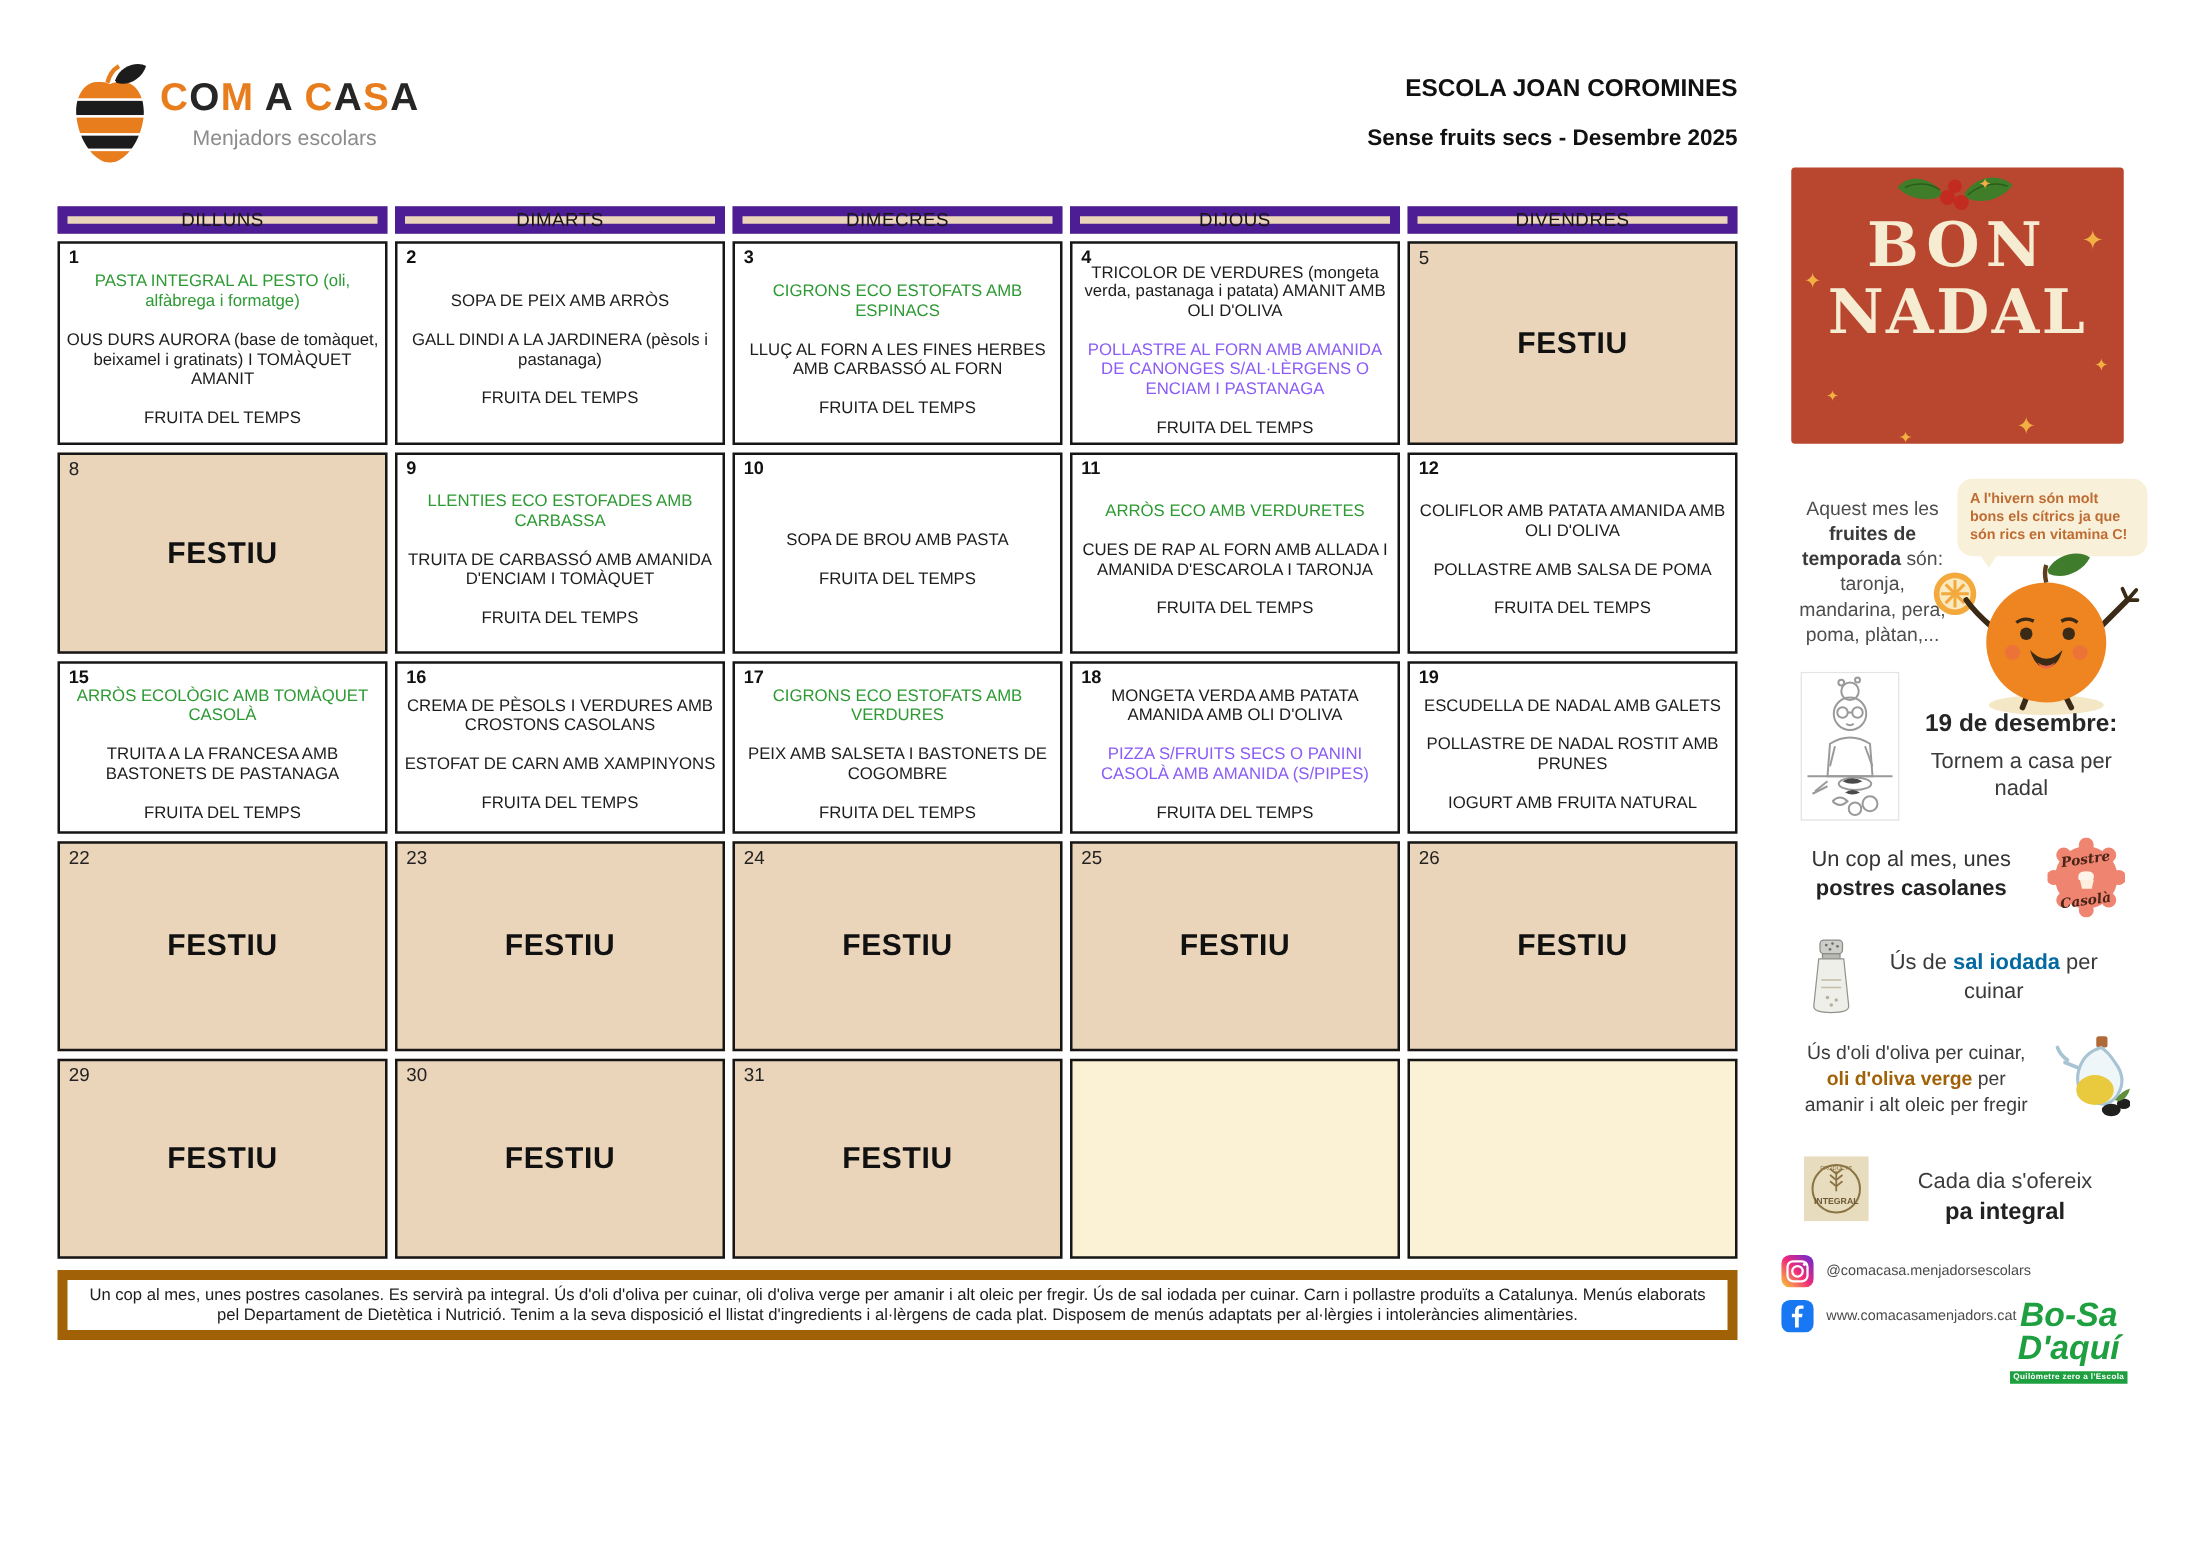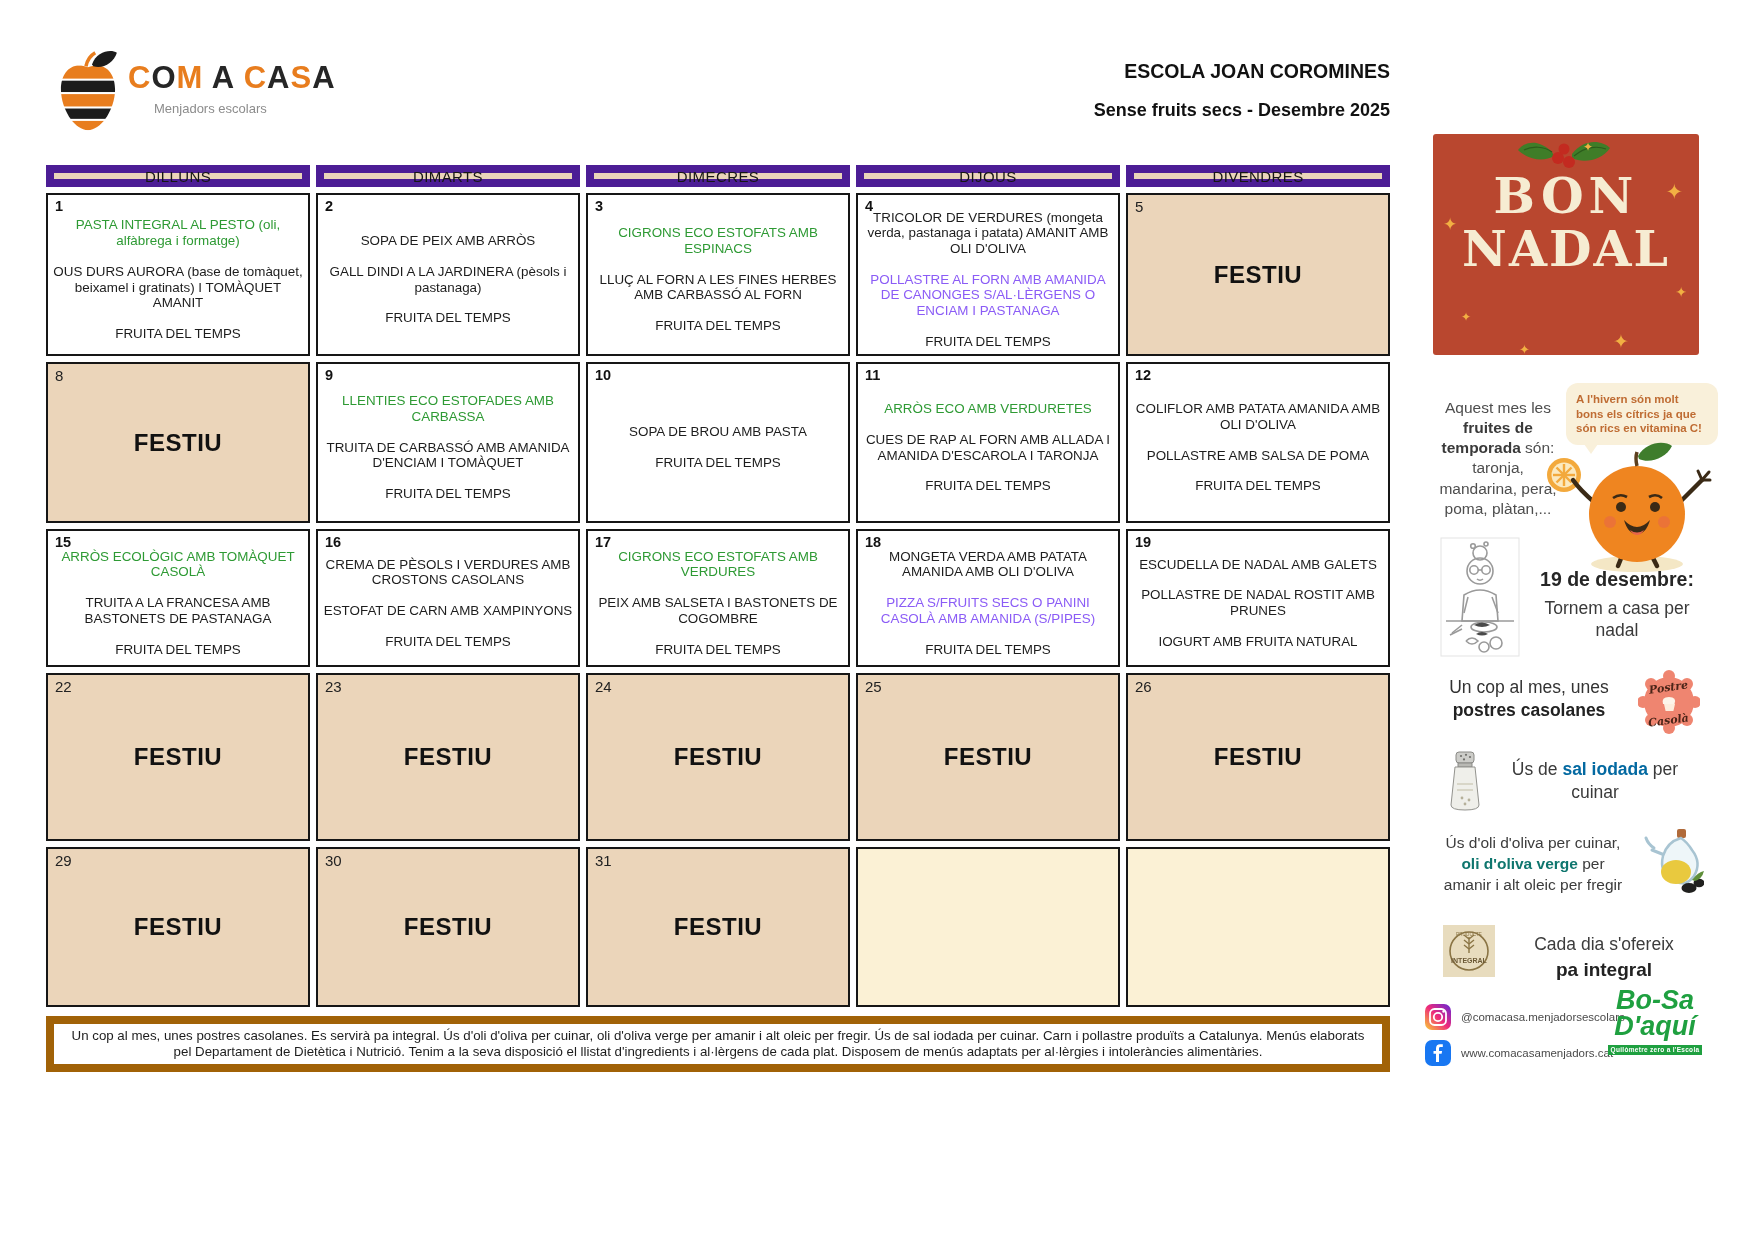--- a/index.html
+++ b/index.html
@@ -6,21 +6,21 @@
   html,body{background:#fff}
   body{font-family:"Liberation Sans",sans-serif;width:1754px;height:1241px;position:relative;color:#1d1d1d}
   .page{position:absolute;inset:0;width:1754px;height:1241px;overflow:hidden;background:#fff}
 
   
   .logo-apple{position:absolute;left:55px;top:48px;width:66px;height:86px}
   .brand-text{position:absolute;left:128px;top:60px}
   .brand-name{font-size:31px;font-weight:800;letter-spacing:1px;white-space:pre}
   .brand-name .o{color:#e87d1e}
   .brand-name .d{color:#262626}
-  .brand-tagline{font-size:13px;color:#8c8c8c;margin-top:5px;margin-left:26px}
+  .brand-tagline{font-size:17px;color:#8c8c8c;margin-top:5px;margin-left:26px}
 
   .school-block{position:absolute;left:900px;top:60px;width:490px;text-align:right}
   .school-name{font-size:19.5px;font-weight:700;color:#111}
   .menu-title{font-size:18px;font-weight:700;color:#111;margin-top:17px}
 
   
   .calendar{position:absolute;left:46px;top:165px;width:1344px;display:grid;
             grid-template-columns:repeat(5,1fr);
             grid-template-rows:22px 163px 161px 138px 168px 160px;gap:6px}
   .cal-head{background:#ebd5ba;border:8px solid #4c1d95;display:flex;align-items:center;justify-content:center;
@@ -76,35 +76,35 @@
   .postres-text b{color:#222}
   .postre-badge{position:absolute;left:1638px;top:670px;width:62px;height:64px}
 
   .salt-icon{position:absolute;left:1447px;top:750px;width:36px;height:62px}
   .salt-text{position:absolute;left:1486px;top:758px;width:218px;font-size:17.5px;color:#3a3a3a;
              text-align:center;line-height:1.32}
   .salt-text b{color:#0369a1}
 
   .oil-text{position:absolute;left:1424px;top:833px;width:218px;font-size:15.5px;color:#3c3c3c;
             text-align:center;line-height:1.35}
-  .oil-text b{color:#0f766e}
+  .oil-text b{color:#a16207}
   .oil-icon{position:absolute;left:1642px;top:828px;width:62px;height:68px}
 
   .bread-badge{position:absolute;left:1443px;top:925px;width:52px;height:52px}
   .bread-text{position:absolute;left:1500px;top:932px;width:208px;font-size:17.5px;color:#3c3c3c;
               text-align:center;line-height:1.4}
   .bread-text b{color:#222;font-size:19px}
 
   .social-row{position:absolute;display:flex;align-items:center;gap:10px}
   .insta-row{left:1425px;top:1004px}
   .fb-row{left:1425px;top:1040px}
   .social-row .handle{font-size:11.5px;color:#4a4a4a}
   .social-icon{width:26px;height:26px;flex:0 0 auto}
 
-  .local-logo{position:absolute;left:1604px;top:988px;width:102px;text-align:center;color:#1fa040;line-height:.95}
+  .local-logo{position:absolute;left:1604px;top:1040px;width:102px;text-align:center;color:#1fa040;line-height:.95}
   .ll1,.ll2{font-size:27px;font-weight:800;font-style:italic}
   .ll3{display:inline-block;background:#1fa040;color:#fff;font-size:6.5px;font-weight:700;
        padding:2px 3px;margin-top:4px;letter-spacing:.3px}
 </style>
 </head>
 <body>
 
 <div class="page">
 
   <svg class="logo-apple" viewBox="0 0 64 82">

